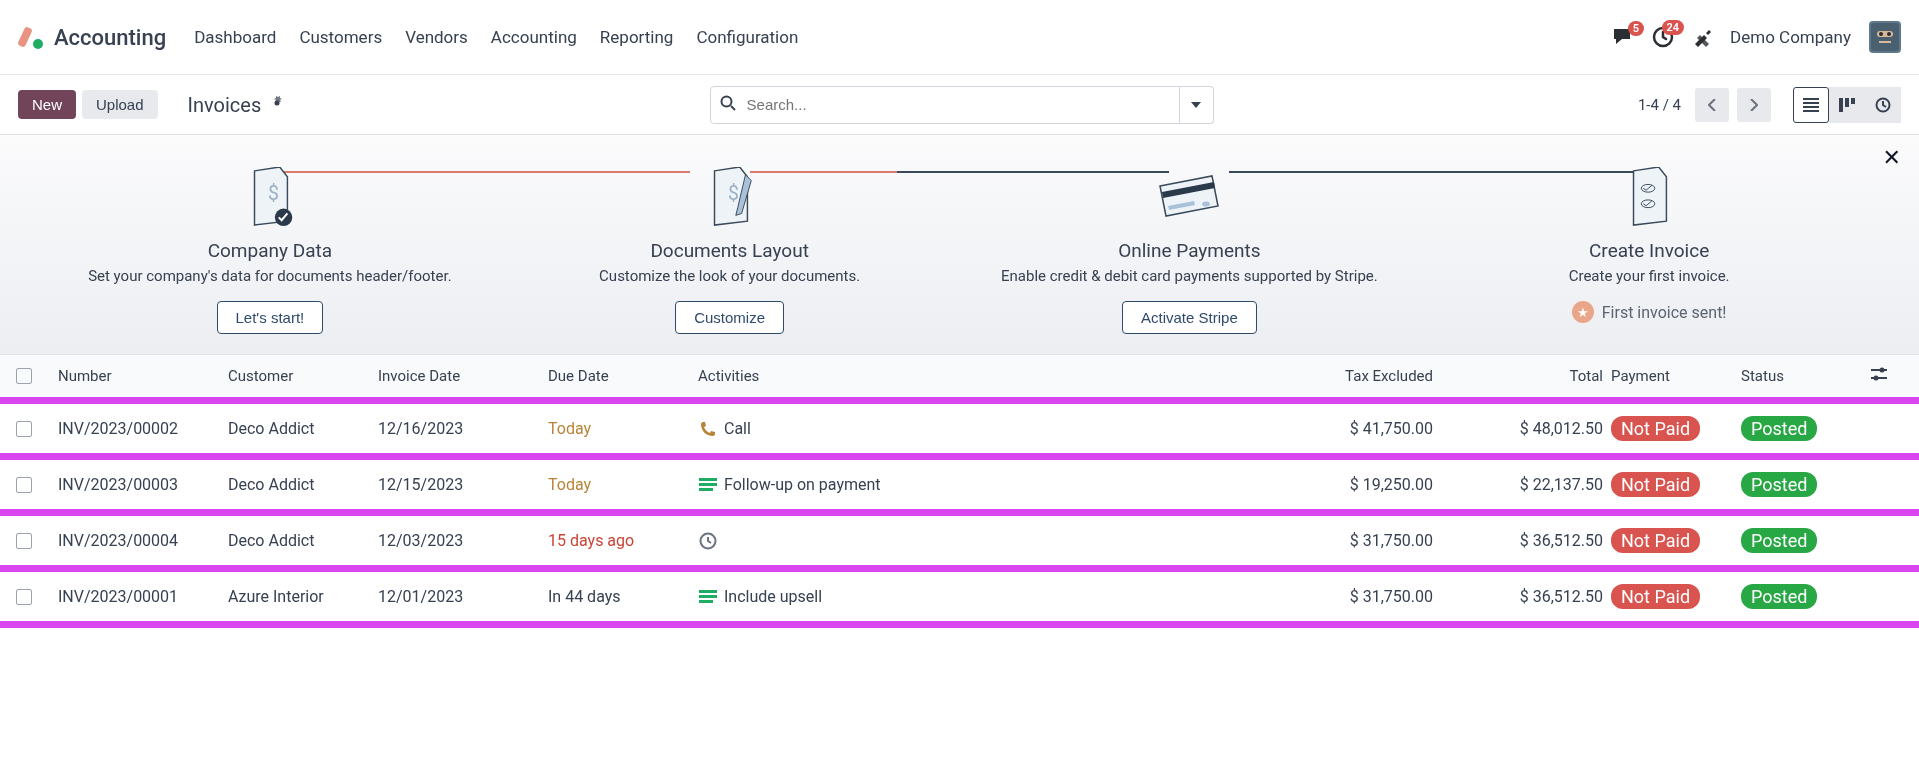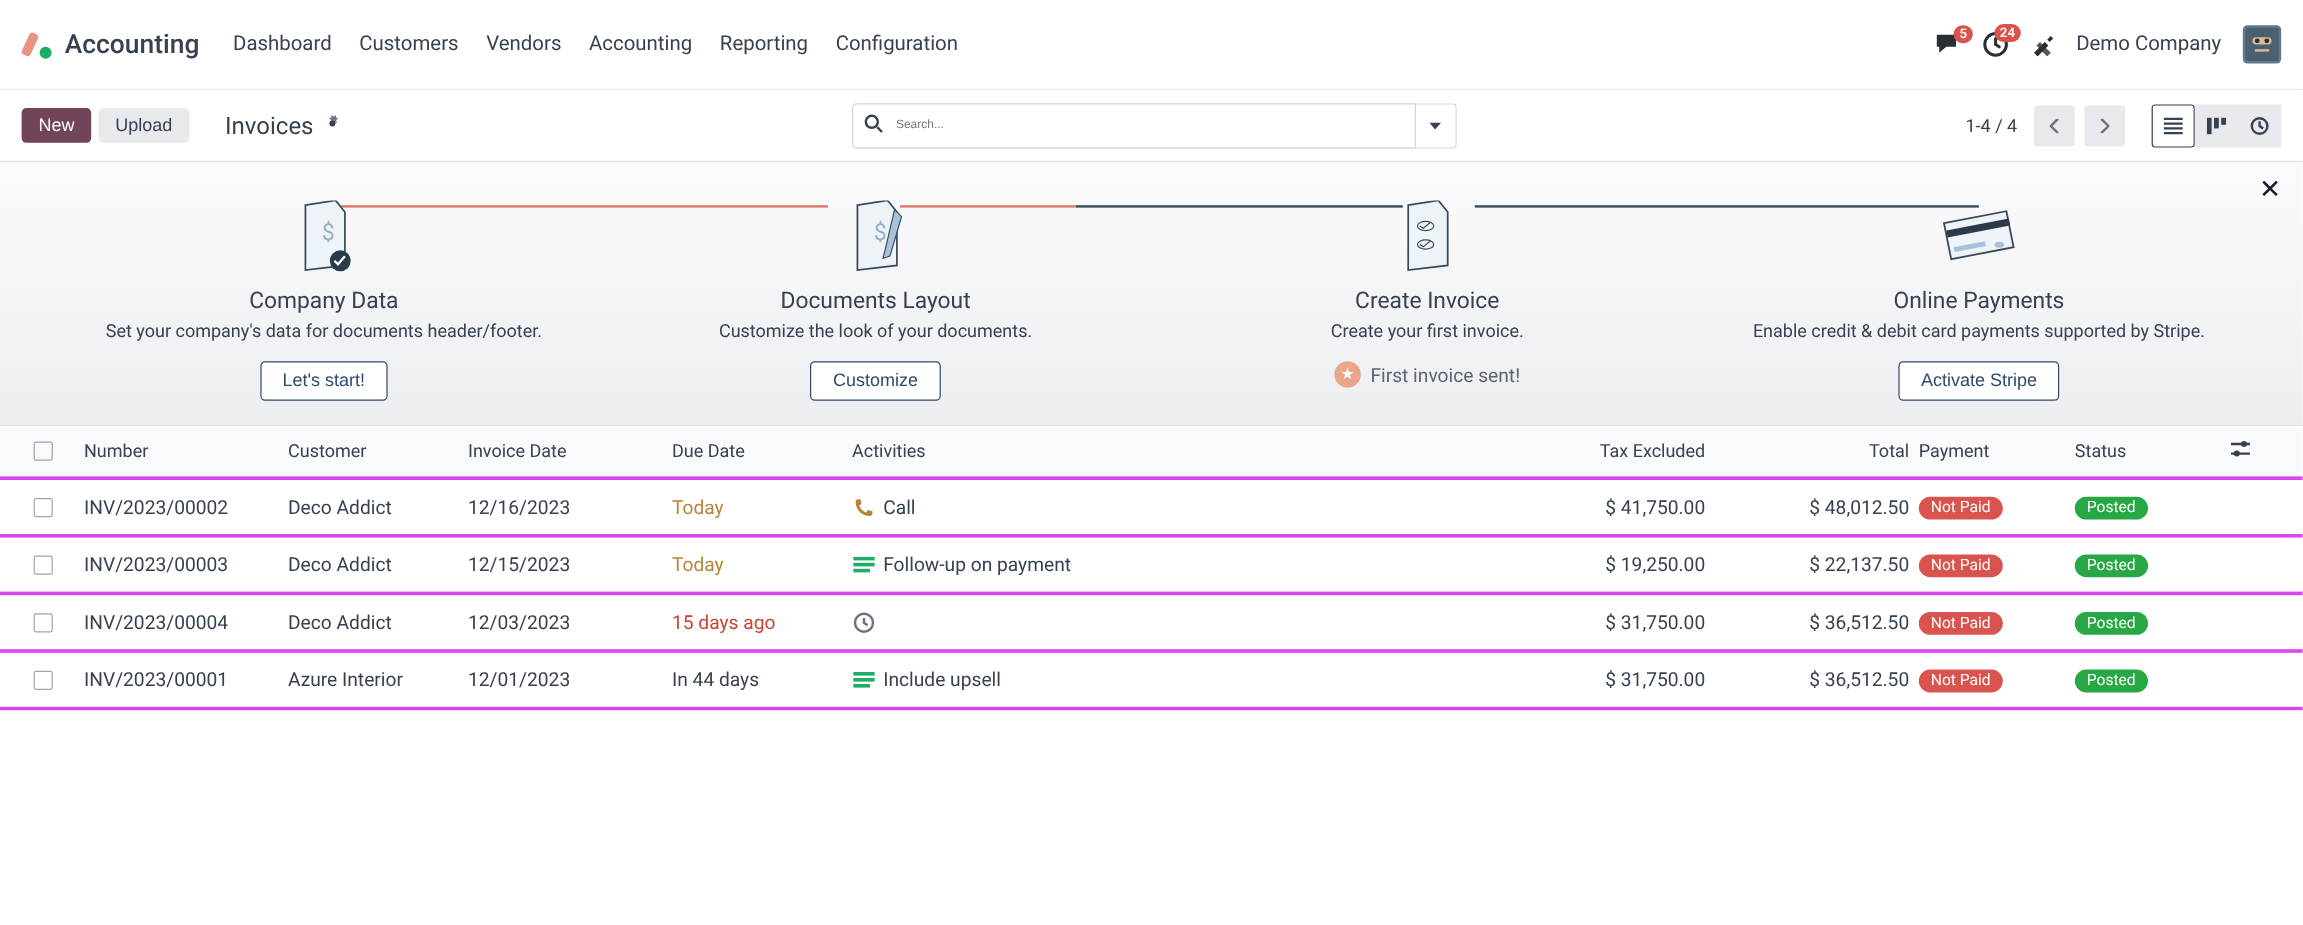--- a/index.html
+++ b/index.html
@@ -14,21 +14,21 @@
 .icon-btn { position: relative; cursor: pointer; display: flex; align-items: center; }
 .badge-red { position: absolute; top: -6px; right: -10px; background: #d9534f; color: #fff; font-size: 11px; padding: 1px 5px; border-radius: 10px; font-weight: 600; }
 .company-name { font-size: 17px; color: #374151; }
 .avatar { width: 32px; height: 32px; border-radius: 4px; background: #5e7a8a; display:flex; align-items:center; justify-content:center; }
 .toolbar { display: flex; align-items: center; padding: 10px 18px; height: 60px; border-bottom: 1px solid #dee2e6;}
 .btn-primary { background: #71445a; color: #fff; padding: 6px 14px; border-radius: 4px; font-size: 15px; border: none; cursor: pointer; }
 .btn-secondary { background: #e7e9ed; color: #374151; padding: 6px 14px; border-radius: 4px; font-size: 15px; border: none; cursor: pointer; margin-left: 6px; }
 .breadcrumb-title { font-size: 20px; margin-left: 30px; color: #374151; }
 .gear-small { margin-left: 8px; color: #374151; cursor:pointer; }
 .search-box { margin-left: auto; margin-right: auto; position: relative; display: flex; align-items:center; }
-.search-input { width: 470px; height: 38px; border: 1px solid #d1d5db; border-radius: 4px 0 0 4px; padding: 0 12px 0 36px; font-size: 10px; }
+.search-input { width: 470px; height: 38px; border: 1px solid #d1d5db; border-radius: 4px 0 0 4px; padding: 0 12px 0 36px; font-size: 15px; }
 .search-ic { position:absolute; left:10px; color:#374151; }
 .search-caret { width: 34px; height: 38px; border: 1px solid #d1d5db; border-left:none; border-radius: 0 4px 4px 0; display:flex; align-items:center; justify-content:center; cursor:pointer; }
 .toolbar-right{ display:flex; align-items:center; gap:8px;}
 .pager-text { font-size: 15px; color:#374151; margin-right:6px;}
 .pager-btn { width:34px; height:34px; background:#e7e9ed; display:flex; align-items:center; justify-content:center; cursor:pointer; border-radius:3px;}
 .view-switch { display:flex; margin-left:14px;}
 .view-btn { width:36px; height:36px; background:#e7e9ed; display:flex; align-items:center; justify-content:center; cursor:pointer; border:1px solid transparent;}
 .view-btn.active { background:#fff; border:1px solid #374151; border-radius:3px; }
 
 .onboard { background: linear-gradient(#fbfbfc, #eceef2); padding: 24px 0 20px 0; position: relative; border-bottom:1px solid #dee2e6;}
@@ -40,30 +40,30 @@
 .onboard-desc { font-size: 15px; color:#374151; margin-top:4px; line-height:1.4;}
 .onboard-btn { margin-top: 14px; display:inline-block; padding: 7px 18px; border:1px solid #2f4a6b; color:#2f4a6b; background:#fff; border-radius:4px; font-size:15px; cursor:pointer;}
 .onboard-done { margin-top: 14px; display:inline-flex; align-items:center; gap:8px; color:#5b6470; font-size:16px;}
 .star-circle { width:22px; height:22px; border-radius:50%; background:#e9a68a; display:inline-flex; align-items:center; justify-content:center; color:#fff; font-size:13px;}
 .connector { position:absolute; top:36px; height:2px; background:#dc7a6b; z-index:0;}
 .conn1 { left: calc(12.5% + 30px); right: calc(62.5% + 30px); }
 .conn2 { left: calc(37.5% + 30px); right: calc(37.5% + 30px); background: linear-gradient(to right, #dc7a6b 35%, #3a4a5a 35%); }
 .conn3 { left: calc(62.5% + 30px); right: calc(12.5% + 30px); background:#3a4a5a; }
 
 .table { width:100%; }
-.thead, .trow { display:grid; grid-template-columns: 50px 170px 150px 170px 150px 1fr 170px 170px 130px 130px 40px; align-items:center; padding: 12px 20px; border-bottom:3px solid #d946ef;}
+.thead, .trow { display:grid; grid-template-columns: 50px 170px 150px 170px 150px 1fr 170px 170px 130px 130px 40px; align-items:center; padding: 12px 8px; border-bottom:7px solid #d946ef;}
 .thead { background:#f9fafb; color:#374151; font-size:15px;}
 .trow { font-size:16px;}
 .checkbox { width:16px; height:16px; border:1px solid #9ca3af; border-radius:2px; margin-left:8px; cursor:pointer;}
 .col-right { text-align:right; padding-right:8px;}
 .due-amber { color:#b88437; }
 .due-red { color:#c94434; }
 .activity-cell { display:flex; align-items:center; gap:6px;}
 .act-icon{ width:20px; display:flex; align-items:center; justify-content:center;}
-.pill { display:inline-block; padding: 2px 10px; border-radius: 12px; font-size:13px; color:#fff;}
+.pill { display:inline-block; padding: 2px 10px; border-radius: 12px; font-size:18px; color:#fff;}
 .pill-red { background:#d9534f;}
 .pill-green { background:#28a745;}
 .adjust-icon { color:#374151; cursor:pointer;}
 .doc-icon-svg { width:48px; height:60px;}
 </style>
 </head>
 <body>
 
 <div class="topnav">
   <div class="logo">
@@ -199,47 +199,47 @@
             <text x="22" y="34" font-size="20" fill="#9ab0c4">$</text>
             <path d="M40 8 L46 14 L36 48 L30 50 L32 42 Z" fill="#a9c1d9" stroke="#3a4a5a"></path>
           </svg>
       </div>
       <div class="onboard-title">Documents Layout</div>
       <div class="onboard-desc">Customize the look of your documents.</div>
       <button class="onboard-btn">Customize</button>
     </div>
     <div class="onboard-step">
       <div class="onboard-icon">
+        <svg width="70" height="50" viewBox="0 0 70 50">
+            <path d="M6 14 L58 4 L64 34 L12 44 Z" fill="#eef3f8" stroke="#3a4a5a" stroke-width="1.5"></path>
+            <path d="M8 20 L60 10 L61 16 L9 26 Z" fill="#2b3a4a"></path>
+            <path d="M14 34 L40 29 L41 33 L15 38 Z" fill="#a9c1d9"></path>
+            <ellipse cx="52" cy="32" rx="4" ry="2.5" fill="#a9c1d9"></ellipse>
+          </svg>
+      </div>
+      <div class="onboard-title">Online Payments</div>
+      <div class="onboard-desc">Enable credit &amp; debit card payments supported by Stripe.</div>
+      <button class="onboard-btn">Activate Stripe</button>
+    </div>
+    <div class="onboard-step">
+      <div class="onboard-icon">
         <svg class="doc-icon-svg" viewBox="0 0 48 62">
             <path d="M8 4 L34 0 L42 10 L42 56 L8 60 Z" fill="#eef3f8" stroke="#3a4a5a" stroke-width="1.5"></path>
             <ellipse cx="23" cy="22" rx="7" ry="4" fill="none" stroke="#3a4a5a"></ellipse>
             <path d="M18 22l3 2 6-5" stroke="#3a4a5a" fill="none"></path>
             <ellipse cx="23" cy="38" rx="7" ry="4" fill="none" stroke="#3a4a5a"></ellipse>
             <path d="M18 38l3 2 6-5" stroke="#3a4a5a" fill="none"></path>
           </svg>
       </div>
       <div class="onboard-title">Create Invoice</div>
       <div class="onboard-desc">Create your first invoice.</div>
       <div class="onboard-done">
         <span class="star-circle">★</span>
         <span>First invoice sent!</span>
       </div>
-    </div>
-    <div class="onboard-step">
-      <div class="onboard-icon">
-        <svg width="70" height="50" viewBox="0 0 70 50">
-            <path d="M6 14 L58 4 L64 34 L12 44 Z" fill="#eef3f8" stroke="#3a4a5a" stroke-width="1.5"></path>
-            <path d="M8 20 L60 10 L61 16 L9 26 Z" fill="#2b3a4a"></path>
-            <path d="M14 34 L40 29 L41 33 L15 38 Z" fill="#a9c1d9"></path>
-            <ellipse cx="52" cy="32" rx="4" ry="2.5" fill="#a9c1d9"></ellipse>
-          </svg>
-      </div>
-      <div class="onboard-title">Online Payments</div>
-      <div class="onboard-desc">Enable credit &amp; debit card payments supported by Stripe.</div>
-      <button class="onboard-btn">Activate Stripe</button>
     </div>
   </div>
 </div>
 
 <div class="table">
   <div class="thead">
     <div>
         <div class="checkbox"></div>
       </div>
     <div>Number</div>

